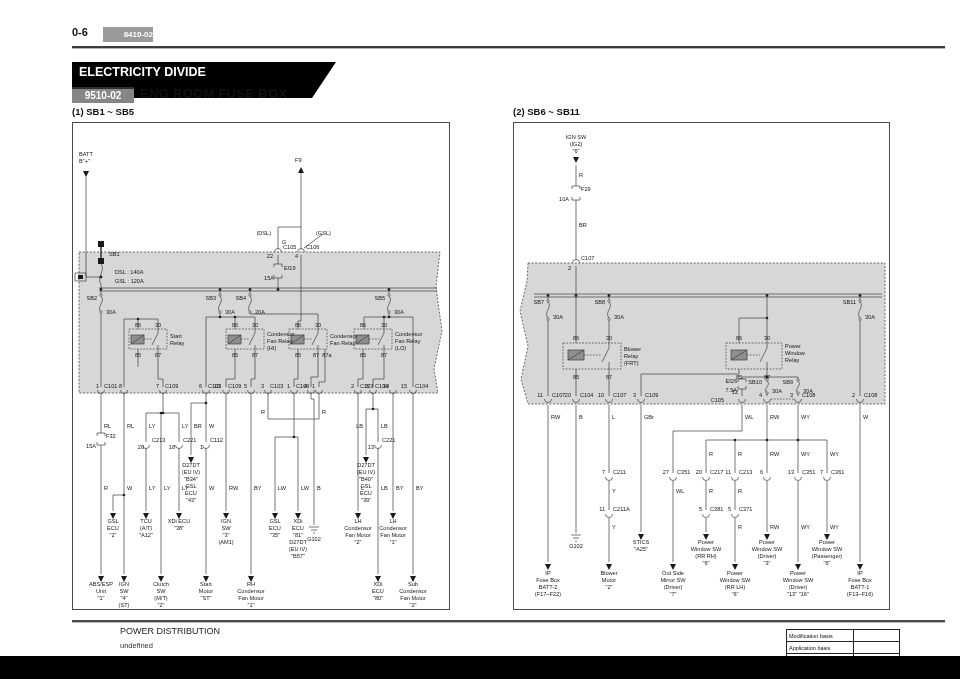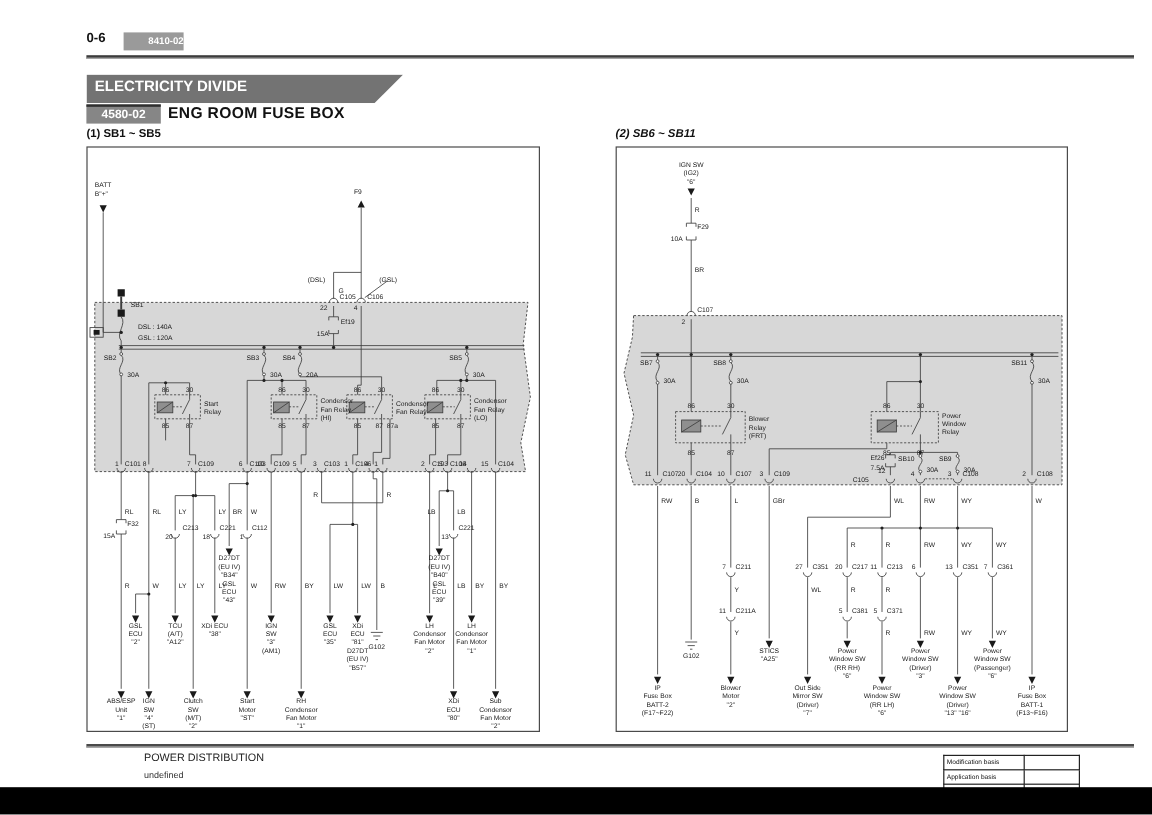--- a/index.html
+++ b/index.html
@@ -3,28 +3,28 @@
 <meta charset="utf-8">
 <style>
   html,body{margin:0;padding:0;background:#fff;}
   .page{position:relative;width:960px;height:679px;background:#fff;overflow:hidden;
         font-family:"Liberation Sans",sans-serif;color:#111;}
   .abs{position:absolute;}
   .pagenum{left:72px;top:26px;font-size:11px;font-weight:bold;}
   .secbadge{left:103px;top:27px;width:50px;height:15px;background:#9a9a9a;color:#fff;
             font-size:8px;font-weight:bold;text-align:right;line-height:15px;}
   .hrule{left:72px;top:46px;width:873px;height:2px;background:#3c3c3c;border-bottom:1px solid #b5b5b5;}
-  .banner{left:72px;top:62px;width:264px;height:24px;background:#737373;color:#fff;
+  .banner{left:72px;top:62px;width:264px;height:36px;background:#000000;color:#fff;
           font-size:12.5px;font-weight:bold;line-height:20px;padding-left:7px;box-sizing:border-box;
           clip-path:polygon(0 0,100% 0,calc(100% - 24px) 100%,0 100%);}
   .subbadge{left:72px;top:87px;width:62px;height:14px;background:#868686;border-top:2px solid #2f2f2f;
             color:#fff;font-size:10px;font-weight:bold;text-align:center;line-height:14px;}
   .subtitle{left:140px;top:86px;font-size:13px;font-weight:bold;letter-spacing:.3px;}
   .dhead{top:106px;font-size:9.5px;font-weight:bold;text-align:center;}
-  .d1h{left:72px;} .d2h{left:513px;font-style:italic;}
+  .d1h{left:72px;} .d2h{left:513px;}
   .panel{top:122px;height:486px;border:1px solid #4a4a4a;background:#fff;}
   .p1{left:72px;width:376px;} .p2{left:513px;width:375px;}
   .panel svg{display:block;width:100%;height:100%;}
   svg text{font-family:"Liberation Sans",sans-serif;font-size:5.6px;fill:#1a1a1a;}
   .w{stroke:#3d3d3d;stroke-width:.7;fill:none;}
   .wk{stroke:#3d3d3d;stroke-width:1.6;fill:none;}
   .dash{stroke:#3d3d3d;stroke-width:.7;fill:none;stroke-dasharray:1.6,1.4;}
   .region{fill:#d7d7d7;stroke:#4a4a4a;stroke-width:.8;stroke-dasharray:2,1.6;}
   .rbox{fill:none;stroke:#3d3d3d;stroke-width:.7;stroke-dasharray:1.8,1.4;}
   .coil{fill:#8f8f8f;stroke:#3d3d3d;stroke-width:.7;}
@@ -44,21 +44,21 @@
 </head>
 <body>
 
 <div class="page">
 
   <div class="abs pagenum">0-6</div>
   <div class="abs secbadge">8410-02</div>
   <div class="abs hrule"></div>
 
   <div class="abs banner">ELECTRICITY DIVIDE</div>
-  <div class="abs subbadge">4580-02</div>
+  <div class="abs subbadge">9510-02</div>
   <div class="abs subtitle">ENG ROOM FUSE BOX</div>
 
   <div class="abs dhead d1h">(1) SB1 ~ SB5</div>
   <div class="abs dhead d2h">(2) SB6 ~ SB11</div>
 
   <div class="abs panel p1">
     <svg viewBox="0 -8 376 486">
       <path class="region" d="M6,121 H367 L363,156 L369,200 L361,238 L365,262 H6 Z"></path>
       <g>
         <path class="w" d="M13,46V146H28 M28,133C33,139 23,147 28,153 M28,153V157

